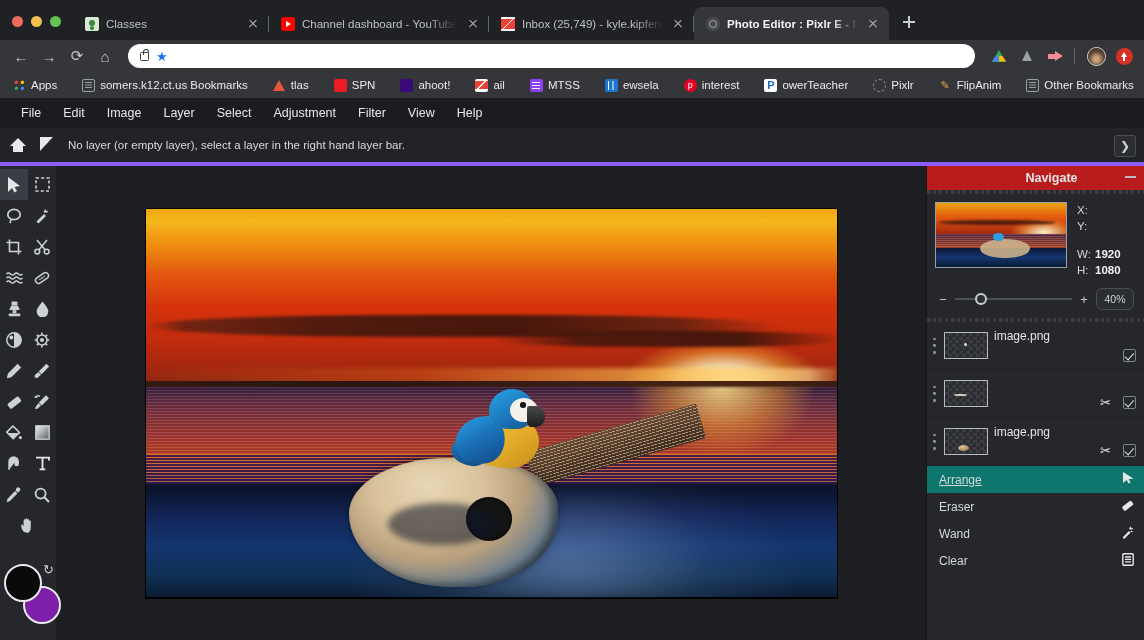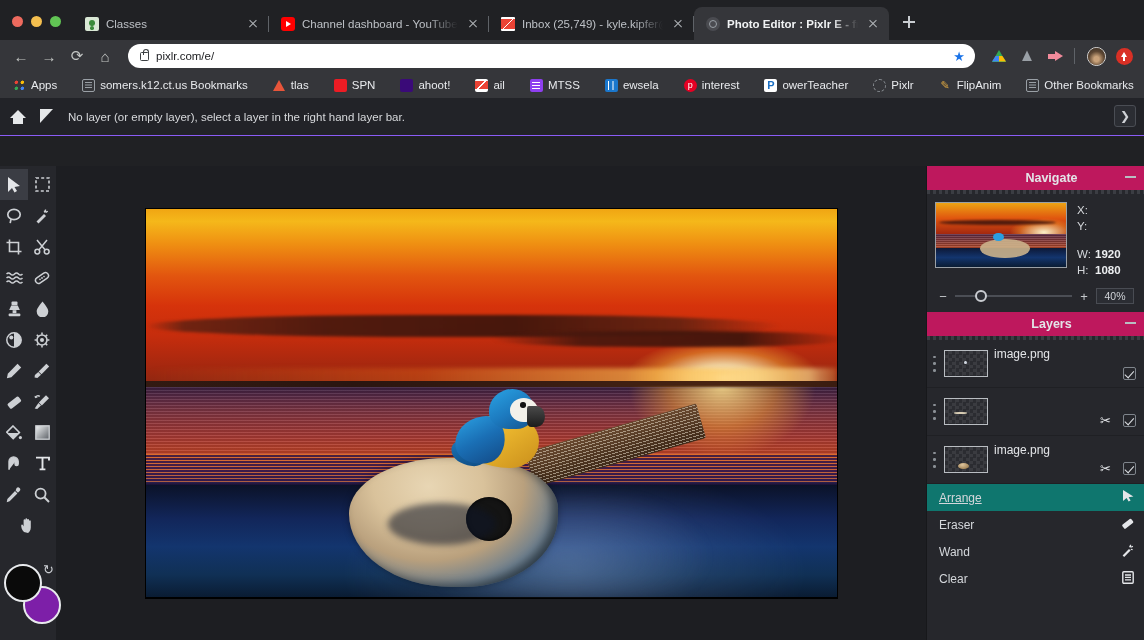--- a/index.html
+++ b/index.html
@@ -122,21 +122,21 @@
   .ic-flipanim{background:transparent;color:#d9a441;font-size:11px;}
   .bmright{ margin-left:auto; display:flex; align-items:center; gap:0; }
 
   
   .pxmenu{ height:30px; background:#1b1c1f; display:flex; align-items:center; padding:0 10px;
            font-size:12.5px; color:#e6e8ea; }
   .pxmenu span{ padding:4px 11px; }
 
   
   .pxsub{ height:38px; background:#222328; display:flex; align-items:center; padding:0 10px; gap:14px;
-          border-bottom:1px solid #8b5cf6; position:relative;}
+          border-bottom:4px solid #8b5cf6; position:relative;}
   .pxsub .msg{ font-size:11.5px; color:#d7d9dc; }
   .homeico{ width:16px;height:14px;position:relative; }
   .homeico:before{content:"";position:absolute;left:0;top:0;width:0;height:0;
      border-left:8px solid transparent;border-right:8px solid transparent;border-bottom:8px solid #e6e8ea;}
   .homeico:after{content:"";position:absolute;left:3px;top:7px;width:10px;height:7px;background:#e6e8ea;}
   .cursorico{ width:14px;height:16px;position:relative;}
   .cursorico:after{content:"";position:absolute;left:0;top:0;width:0;height:0;
      border-left:13px solid #e6e8ea;border-bottom:14px solid transparent;}
   .expandbtn{ position:absolute; right:8px; top:7px; width:22px; height:22px; border:1px solid #4a4d54;
      border-radius:3px; display:flex;align-items:center;justify-content:center; color:#cfd2d6;
@@ -229,21 +229,21 @@
      background:#f3f1ea; border-radius:50% 52% 44% 48%;}
   .peye{ position:absolute; left:74%; top:16%; width:5.5px; height:5.5px; background:#141414; border-radius:50%;}
   .pbeak{ position:absolute; left:82%; top:20%; width:20%; height:26%;
      background:linear-gradient(180deg,#4a4a4a,#1c1c1c); border-radius:14% 60% 60% 30%;}
   .ptail{ position:absolute; left:-6%; top:62%; width:40%; height:30%;
      background:linear-gradient(160deg,#1d7cc0,#0f4b82); border-radius:50% 10% 40% 60%; transform:rotate(12deg);}
 
   
   .rpanel{ position:absolute; right:0; top:0; width:218px; bottom:0; background:#26272c;
            border-left:1px solid #17181b; overflow:hidden; }
-  .phead-row{ height:24px; background:#be185d; display:flex; align-items:center; justify-content:center;
+  .phead-row{ height:24px; background:#b91c1c; display:flex; align-items:center; justify-content:center;
         position:relative; font-size:12.5px; font-weight:bold; color:#e3e5e8;padding-left:32px; }
   .minus{ position:absolute; right:8px; top:10px; width:11px; height:2px; background:#b9bdc2; }
   .dashline{ height:4px; background:repeating-linear-gradient(90deg,#3b3d43 0 3px,transparent 3px 6px);}
   .navbody{ padding:8px 10px 6px 8px; display:flex; gap:10px; }
   .navthumb{ width:132px; height:66px; border:1.5px solid #9aa0a6; position:relative; overflow:hidden; }
   .nt-sky{position:absolute;left:0;top:0;width:100%;height:48%;
      background:radial-gradient(ellipse 44px 18px at 83% 94%, rgba(255,250,210,.95), rgba(255,180,60,.35) 55%, transparent 78%),
      linear-gradient(#eda313,#e0550f 50%,#a3280f 100%);}
   .nt-cl{position:absolute;left:2%;top:26%;width:90%;height:8%;background:rgba(70,23,13,.9);
      border-radius:50%;filter:blur(1px);}
@@ -256,21 +256,21 @@
      border-radius:50%;opacity:.9;}
   .nt-p{position:absolute;left:44%;top:47%;width:8%;height:13%;background:#2a9ee0;border-radius:50%;}
   .navvals{ font-size:11.5px; color:#d4d7db; line-height:16px; flex:1;}
   .navvals .k{ display:inline-block; width:18px; }
   .navvals .big{ font-weight:bold; color:#eceef0; }
   .zoomrow{ display:flex; align-items:center; gap:6px; padding:4px 10px 8px 10px; }
   .zminus,.zplus{ color:#c4c7cb; font-size:13px; width:12px; text-align:center;}
   .ztrack{ flex:1; height:2px; background:#4b4e55; position:relative; }
   .zknob{ position:absolute; left:17%; top:-5px; width:12px; height:12px; border-radius:50%;
      border:2px solid #c9ccd1; background:#2c2e34;}
-  .zval{ width:38px; height:16px; border:1px solid #494c53; border-radius:0; background:#2b2d33;
+  .zval{ width:38px; height:22px; border:1px solid #494c53; border-radius:6px; background:#2b2d33;
      color:#cfd2d6; font-size:10.5px; display:flex; align-items:center; justify-content:center;}
 
   .layerrow{ height:47px; display:flex; align-items:center; padding:0 8px 0 6px; gap:6px; position:relative;}
   .grip{ width:5px; height:16px; display:flex; flex-direction:column; justify-content:space-between;}
   .grip i{ display:block; width:2.5px; height:2.5px; border-radius:50%; background:#8b9096;}
   .lthumb{ width:44px; height:27px; border:1.5px solid #b9bdc2; position:relative; overflow:hidden;
      background:
       repeating-conic-gradient(#3a3b40 0 25%, #2b2c31 0 50%) 0 0/7px 7px;}
   .lt-a{position:absolute;left:45%;top:38%;width:7%;height:14%;background:#cfd6de;border-radius:50%;}
   .lt-b{position:absolute;left:22%;top:52%;width:30%;height:7%;background:#d8cdb4;border-radius:40%;}
@@ -334,21 +334,20 @@
   </div>
 
   <div class="navbar">
     <div class="navbtn">←</div>
     <div class="navbtn">→</div>
     <div class="navbtn">⟳</div>
     <div class="navbtn">⌂</div>
 
     <div class="omnibox">
       <span class="lockico"></span>
-      <span class="urltext" title="Search Google or type a URL">pixlr.com/e/</span>
       <span class="star">★</span>
     </div>
 
     <div class="tbico">
         <span class="drive"></span>
       </div>
     <div class="tbico">
         <span class="teardrop"></span>
       </div>
     <div class="tbico">
@@ -414,20 +413,31 @@
       </div>
 
     <div class="bmright">
       <div class="bm">
         <span class="bmic ic-folder"></span>
         <span>Other Bookmarks</span>
       </div>
     </div>
   </div>
 
+  <div class="pxmenu">
+    <span>File</span>
+    <span>Edit</span>
+    <span>Image</span>
+    <span>Layer</span>
+    <span>Select</span>
+    <span>Adjustment</span>
+    <span>Filter</span>
+    <span>View</span>
+    <span>Help</span>
+  </div>
 
   <div class="pxsub">
     <span class="homeico"></span>
     <span class="cursorico"></span>
     <span class="msg">No layer (or empty layer), select a layer in the right hand layer bar.</span>
     <span class="expandbtn">❯</span>
   </div>
 
   <div class="work">
 
@@ -645,24 +655,20 @@
       </div>
       <div class="zoomrow">
         <span class="zminus">−</span>
         <span class="ztrack">
             <span class="zknob"></span>
           </span>
         <span class="zplus">+</span>
         <span class="zval">40%</span>
       </div>
 
-      <div class="phead-row">
-        <span>Layers</span>
-        <span class="minus"></span>
-      </div>
       <div class="dashline"></div>
 
       <div class="layerrow">
         <span class="grip">
             <i></i>
             <i></i>
             <i></i>
           </span>
         <span class="lthumb">
             <span class="lt-a"></span>

